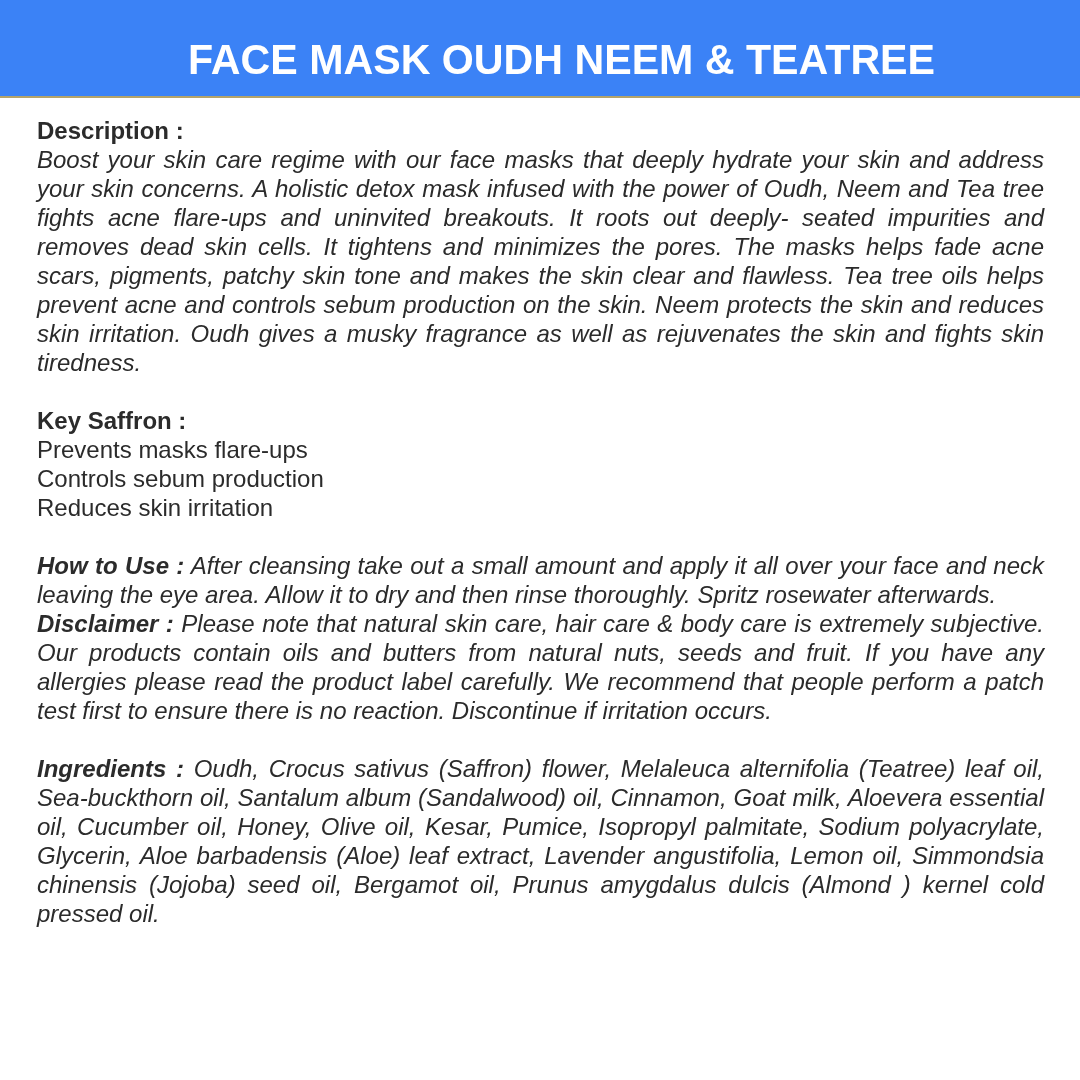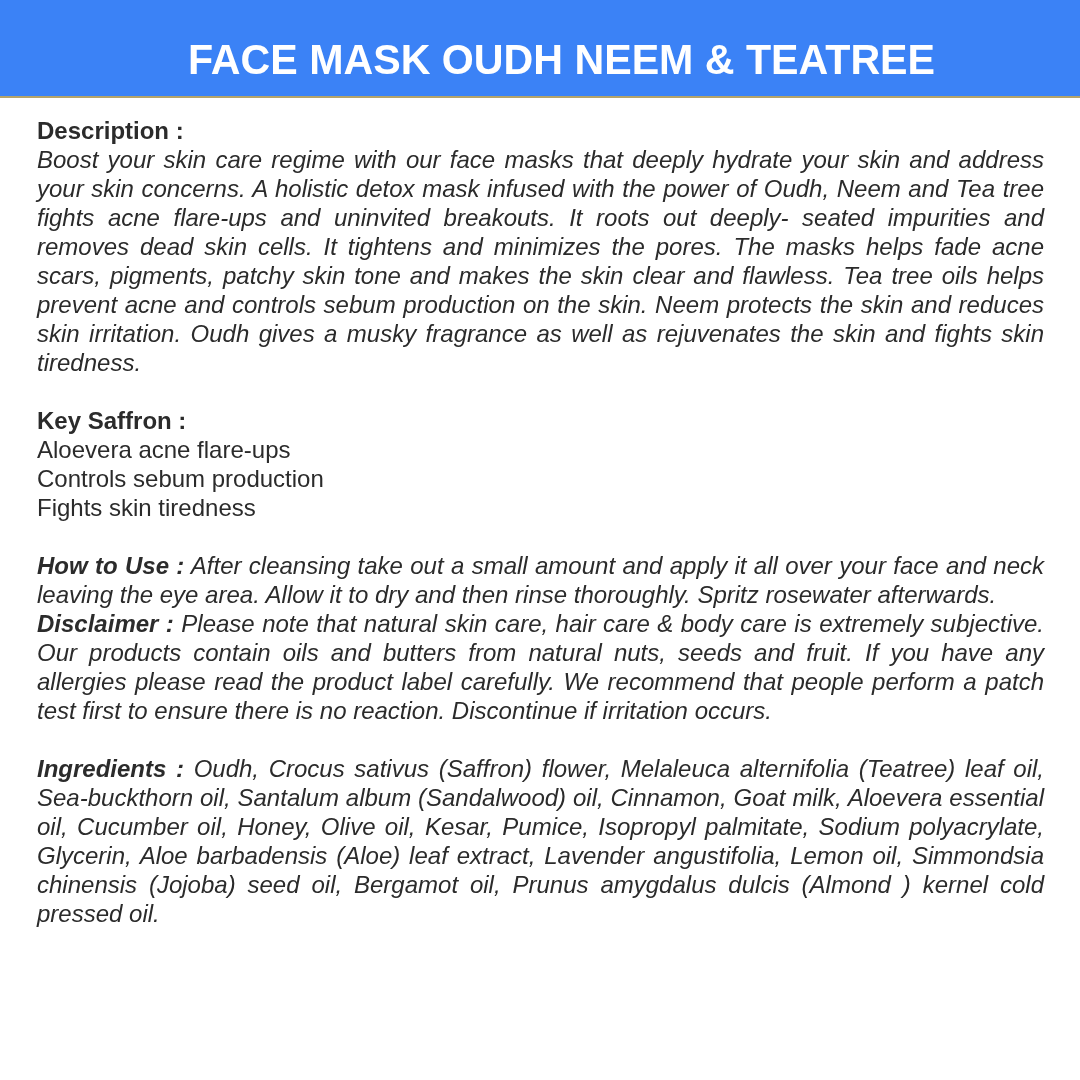--- a/index.html
+++ b/index.html
@@ -42,23 +42,23 @@
   <div class="section">
     <span class="heading">Description :</span>
     <p class="para">Boost your skin care regime with our face masks that deeply hydrate your skin and address your skin concerns. A holistic detox mask infused with the power of Oudh, Neem and Tea tree fights acne flare-ups and uninvited breakouts. It roots out deeply- seated impurities and removes dead skin cells. It tightens and minimizes the pores. The masks helps fade acne scars, pigments, patchy skin tone and makes the skin clear and flawless. Tea tree oils helps prevent acne and controls sebum production on the skin. Neem protects the skin and reduces skin irritation. Oudh gives a musky fragrance as well as rejuvenates the skin and fights skin tiredness.</p>
   </div>
 
   <div class="gap"></div>
 
   <div class="section">
     <span class="heading">Key Saffron :</span>
     <ul class="benefits">
-      <li>Aloevera acne flare-ups</li>
+      <li>Prevents masks flare-ups</li>
       <li>Controls sebum production</li>
-      <li>Fights skin tiredness</li>
+      <li>Reduces skin irritation</li>
     </ul>
   </div>
 
   <div class="gap"></div>
 
   <p class="para section">
     <span class="inline-heading">How to Use :</span>
     <span>After cleansing take out a small amount and apply it all over your face and neck leaving the eye area. Allow it to dry and then rinse thoroughly. Spritz rosewater afterwards.</span>
   </p>
 

